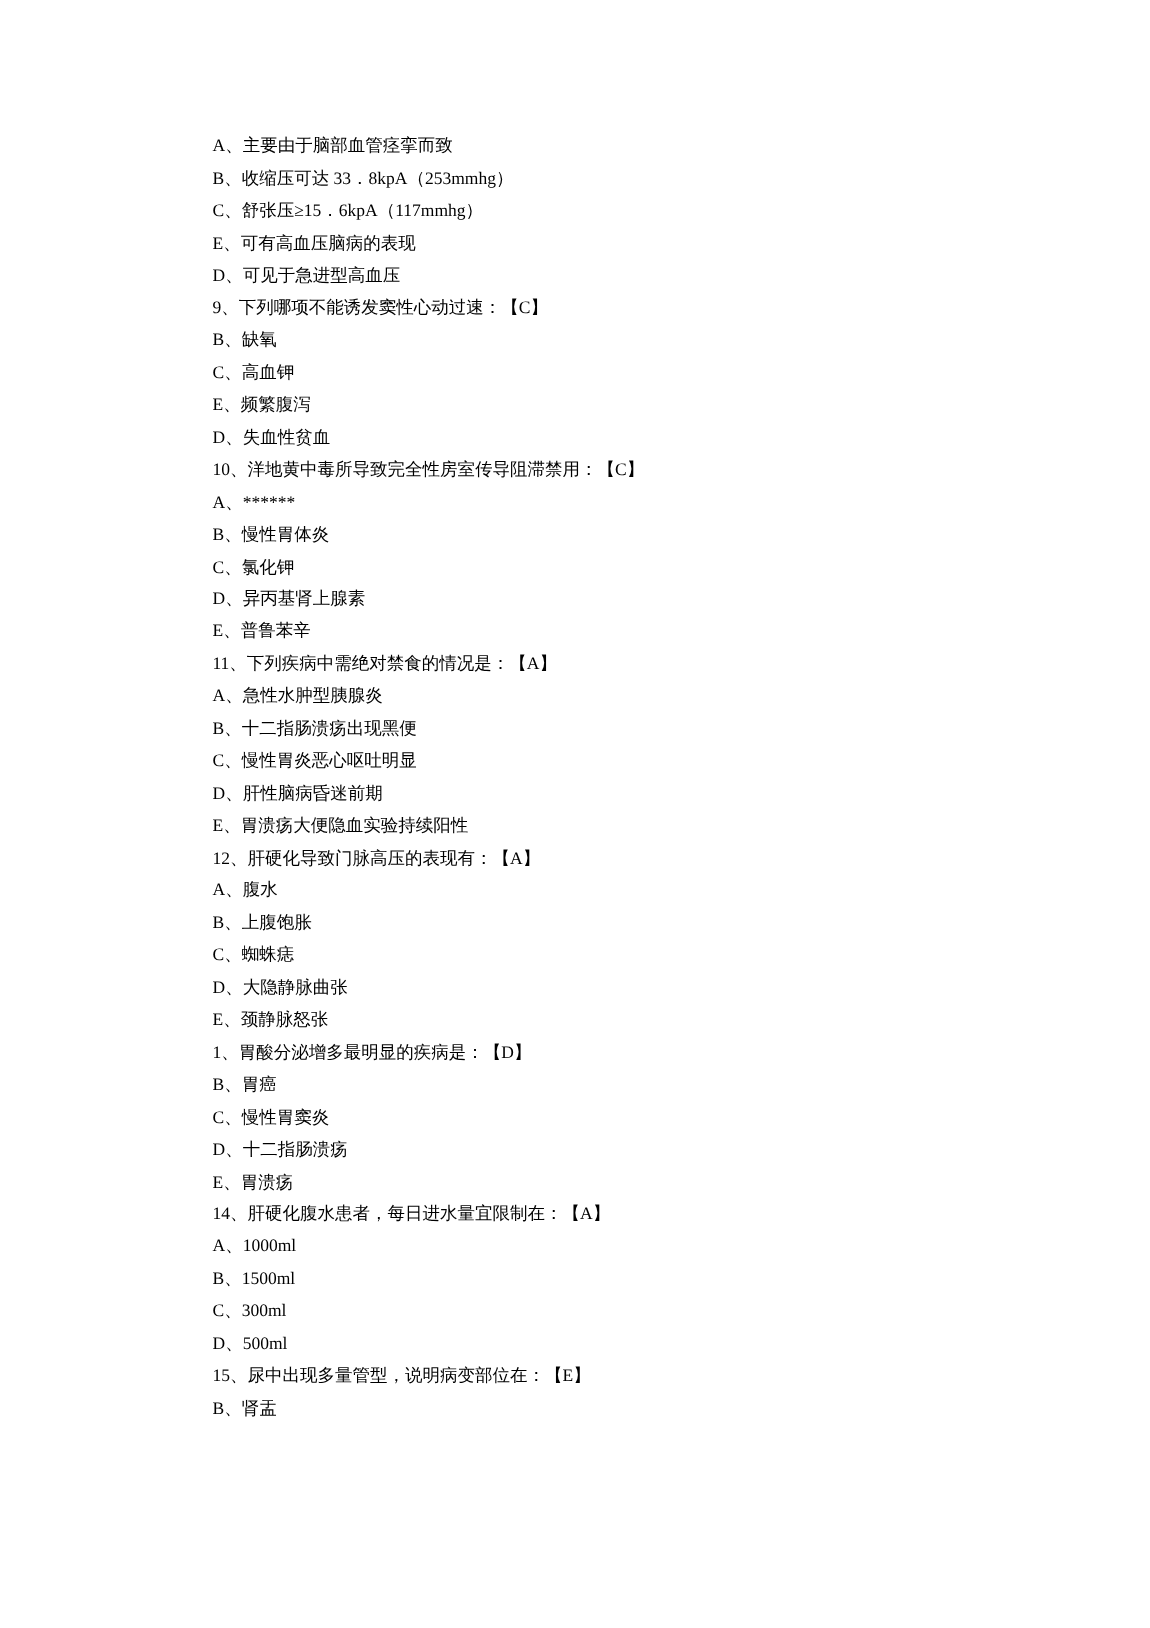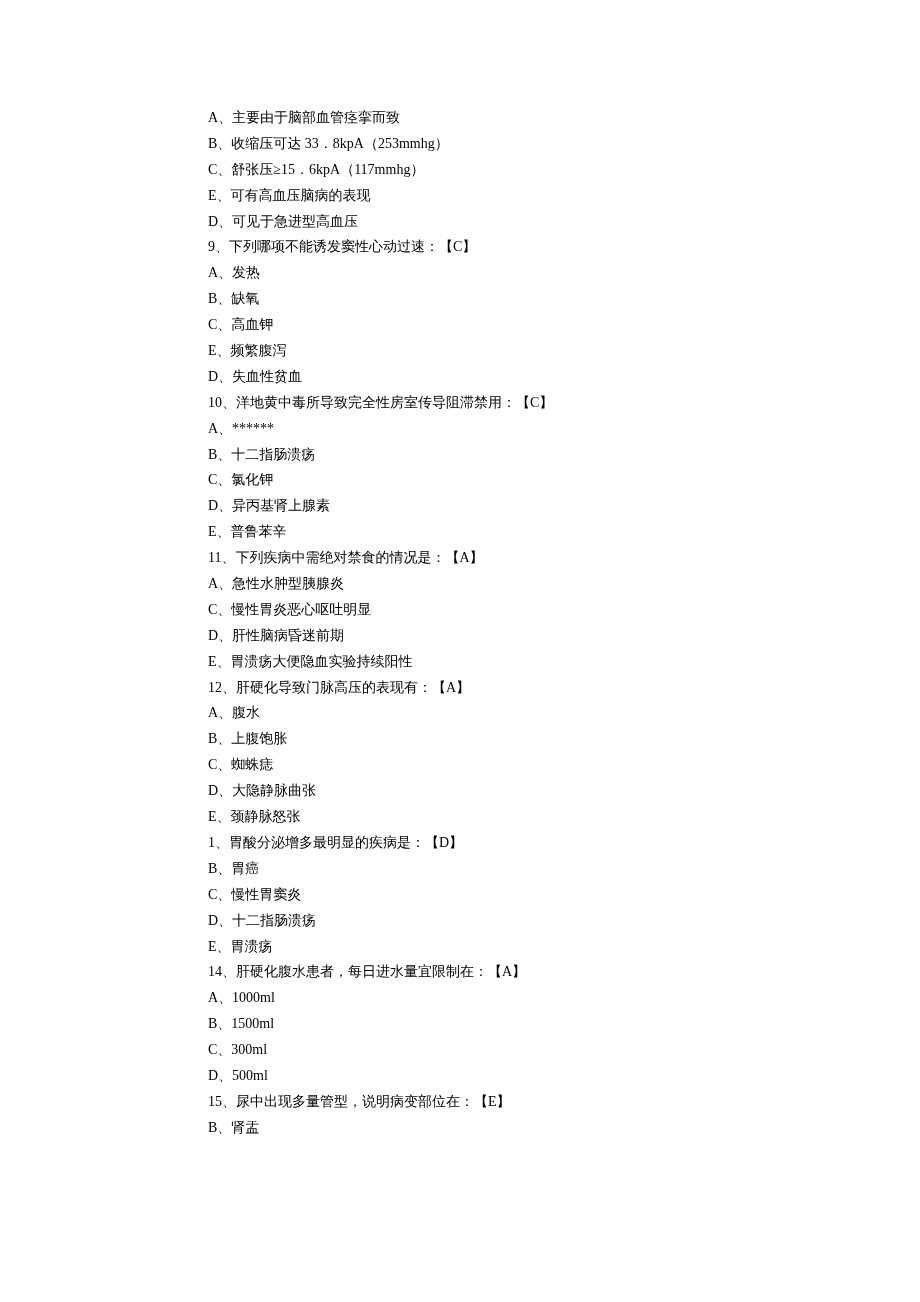--- a/index.html
+++ b/index.html
@@ -6,45 +6,45 @@
     body {
       width: 920px;
       height: 1302px;
       background: #ffffff;
       font-family: "SimSun", "宋体", serif;
       font-size: 14px;
       color: #000000;
       padding: 105px 0 0 170px;
       line-height: 1.85;
     }
-    .line { white-space: pre; margin-left: 38px; }
+    .line { white-space: pre; }
   </style>
 </head>
 <body>
 
 <div>
   <div class="line">A、主要由于脑部血管痉挛而致</div>
   <div class="line">B、收缩压可达 33．8kpA（253mmhg）</div>
   <div class="line">C、舒张压≥15．6kpA（117mmhg）</div>
   <div class="line">E、可有高血压脑病的表现</div>
   <div class="line">D、可见于急进型高血压</div>
   <div class="line">9、下列哪项不能诱发窦性心动过速：【C】</div>
-  <div class="line">A、发热</div>
   <div class="line">B、缺氧</div>
   <div class="line">C、高血钾</div>
   <div class="line">E、频繁腹泻</div>
   <div class="line">D、失血性贫血</div>
   <div class="line">10、洋地黄中毒所导致完全性房室传导阻滞禁用：【C】</div>
   <div class="line">A、******</div>
-  <div class="line">B、十二指肠溃疡</div>
+  <div class="line">B、慢性胃体炎</div>
   <div class="line">C、氯化钾</div>
   <div class="line">D、异丙基肾上腺素</div>
   <div class="line">E、普鲁苯辛</div>
   <div class="line">11、下列疾病中需绝对禁食的情况是：【A】</div>
   <div class="line">A、急性水肿型胰腺炎</div>
+  <div class="line">B、十二指肠溃疡出现黑便</div>
   <div class="line">C、慢性胃炎恶心呕吐明显</div>
   <div class="line">D、肝性脑病昏迷前期</div>
   <div class="line">E、胃溃疡大便隐血实验持续阳性</div>
   <div class="line">12、肝硬化导致门脉高压的表现有：【A】</div>
   <div class="line">A、腹水</div>
   <div class="line">B、上腹饱胀</div>
   <div class="line">C、蜘蛛痣</div>
   <div class="line">D、大隐静脉曲张</div>
   <div class="line">E、颈静脉怒张</div>
   <div class="line">1、胃酸分泌增多最明显的疾病是：【D】</div>

